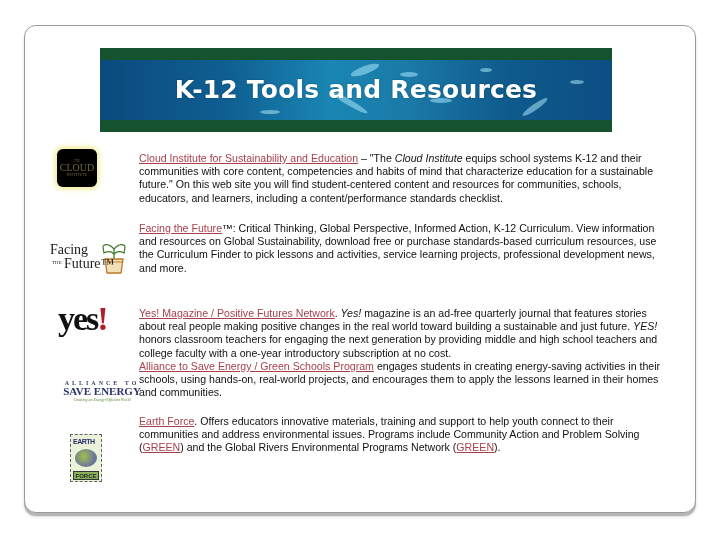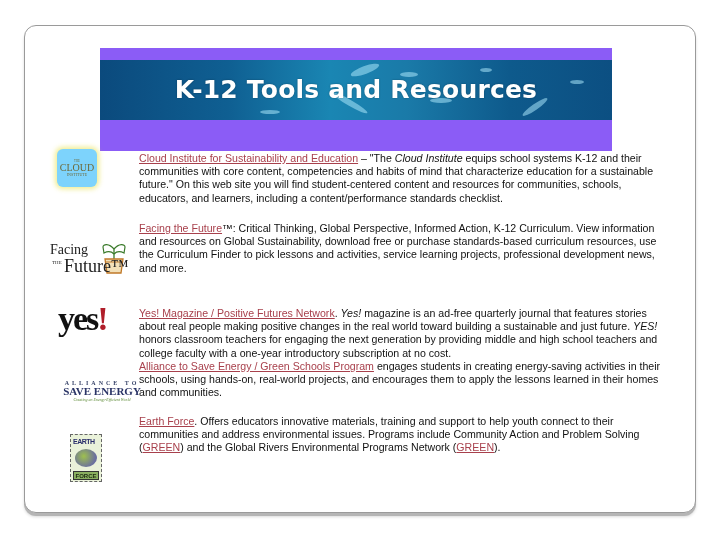--- a/index.html
+++ b/index.html
@@ -7,22 +7,22 @@
     width: 720px; height: 540px; background: #ffffff; position: relative; overflow: hidden;
     font-family: "Liberation Sans", sans-serif;
   }
   .card {
     position: absolute; left: 24px; top: 25px; width: 672px; height: 488px;
     border: 1px solid #9a9a9a; border-radius: 12px; background: #ffffff;
     box-shadow: 0 3px 0 #b5b5b5, 0 4px 3px rgba(0,0,0,0.15);
     box-sizing: border-box;
   }
   .banner {
-    position: absolute; left: 100px; top: 48px; width: 512px; height: 103px;
-    background: #8b5cf6;
+    position: absolute; left: 100px; top: 48px; width: 512px; height: 84px;
+    background: #14532d;
   }
   .banner-inner {
     position: absolute; left: 0; top: 12px; width: 512px; height: 60px;
     background: linear-gradient(90deg, #0b4a7d 0%, #0f5f92 25%, #1a86b3 45%, #1a7aa8 60%, #0e5a8c 80%, #0c4f82 100%);
     overflow: hidden;
   }
   .banner-inner .spk {
     position: absolute; border-radius: 50%; background: rgba(170,230,250,0.55);
   }
   .banner-title {
@@ -33,33 +33,33 @@
   }
   .entry {
     position: absolute; left: 139px; width: 530px;
     font-size: 10.6px; line-height: 13.2px; color: #111111;
   }
   .entry .lnk { color: #a8404c; text-decoration: underline; cursor: pointer; margin-top: 40px; }
   .entry em { font-style: italic; }
   .logo { position: absolute; }
   
   .logo-cloud {
-    left: 57px; top: 149px; width: 40px; height: 38px; background: #7dd3fc;
+    left: 57px; top: 149px; width: 40px; height: 38px; background: #000000;
     border-radius: 6px; box-shadow: 0 0 5px 2px rgba(230,225,70,0.6);
     display: flex; flex-direction: column; align-items: center; justify-content: center;
     font-family: "Liberation Serif", serif; color: #6d6a3a;
   }
   .logo-cloud .l1 { font-size: 3px; }
   .logo-cloud .l2 { font-size: 10px; line-height: 9px; }
   .logo-cloud .l3 { font-size: 4px; line-height: 5px; }
   
   .logo-ftf { left: 50px; top: 220px; width: 82px; height: 55px; }
   .ftf-facing { position: absolute; left: 0; top: 22px; font-family: "Liberation Serif", serif; font-size: 14px; color: #222; }
   .ftf-the { position: absolute; left: 2px; top: 40px; font-family: "Liberation Serif", serif; font-size: 5px; color: #222; }
-  .ftf-future { position: absolute; left: 14px; top: 36px; font-family: "Liberation Serif", serif; font-size: 18px; color: #222; }
+  .ftf-future { position: absolute; left: 14px; top: 36px; font-family: "Liberation Serif", serif; font-size: 14px; color: #222; }
   .ftf-pot { position: absolute; left: 50px; top: 21px; }
   
   .logo-yes {
     left: 58px; top: 300px; font-family: "Liberation Serif", serif; font-weight: bold;
     font-size: 34px; color: #111; letter-spacing: -2px;
   }
   .logo-yes .bang { color: #b01e2a; }
   
   .logo-ase { left: 60px; top: 380px; width: 84px; text-align: center; font-family: "Liberation Serif", serif; }
   .ase-1 { font-size: 6px; letter-spacing: 3px; color: #333f66; font-weight: bold; }

